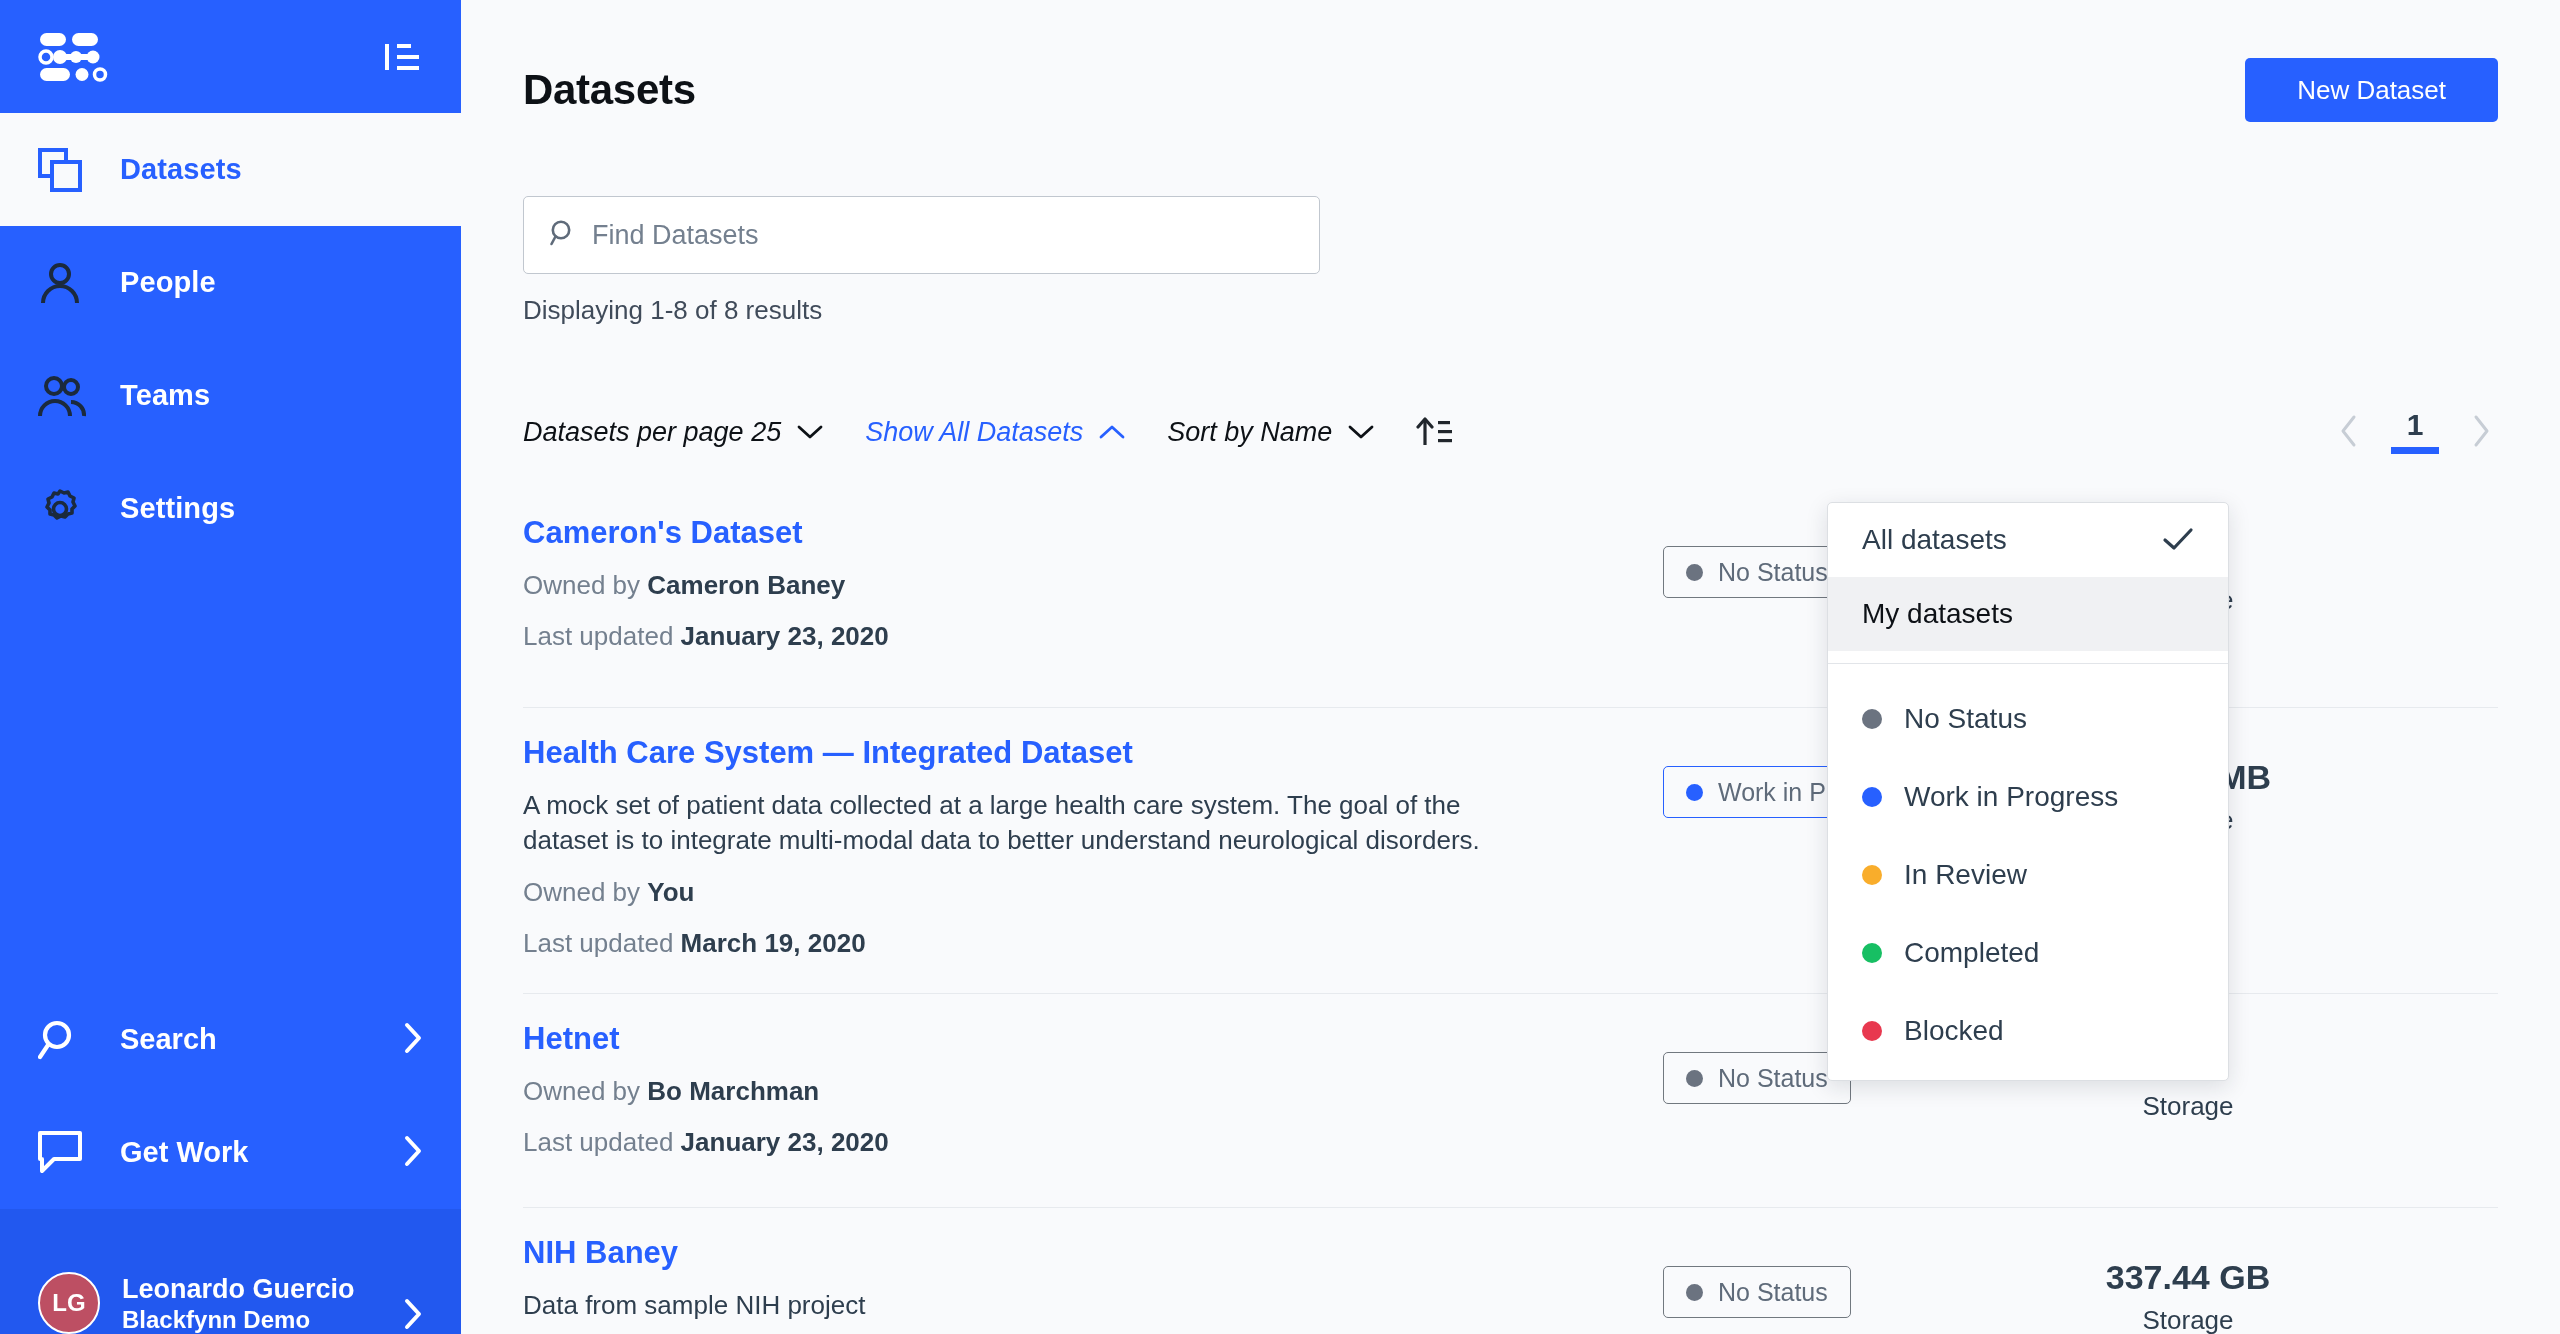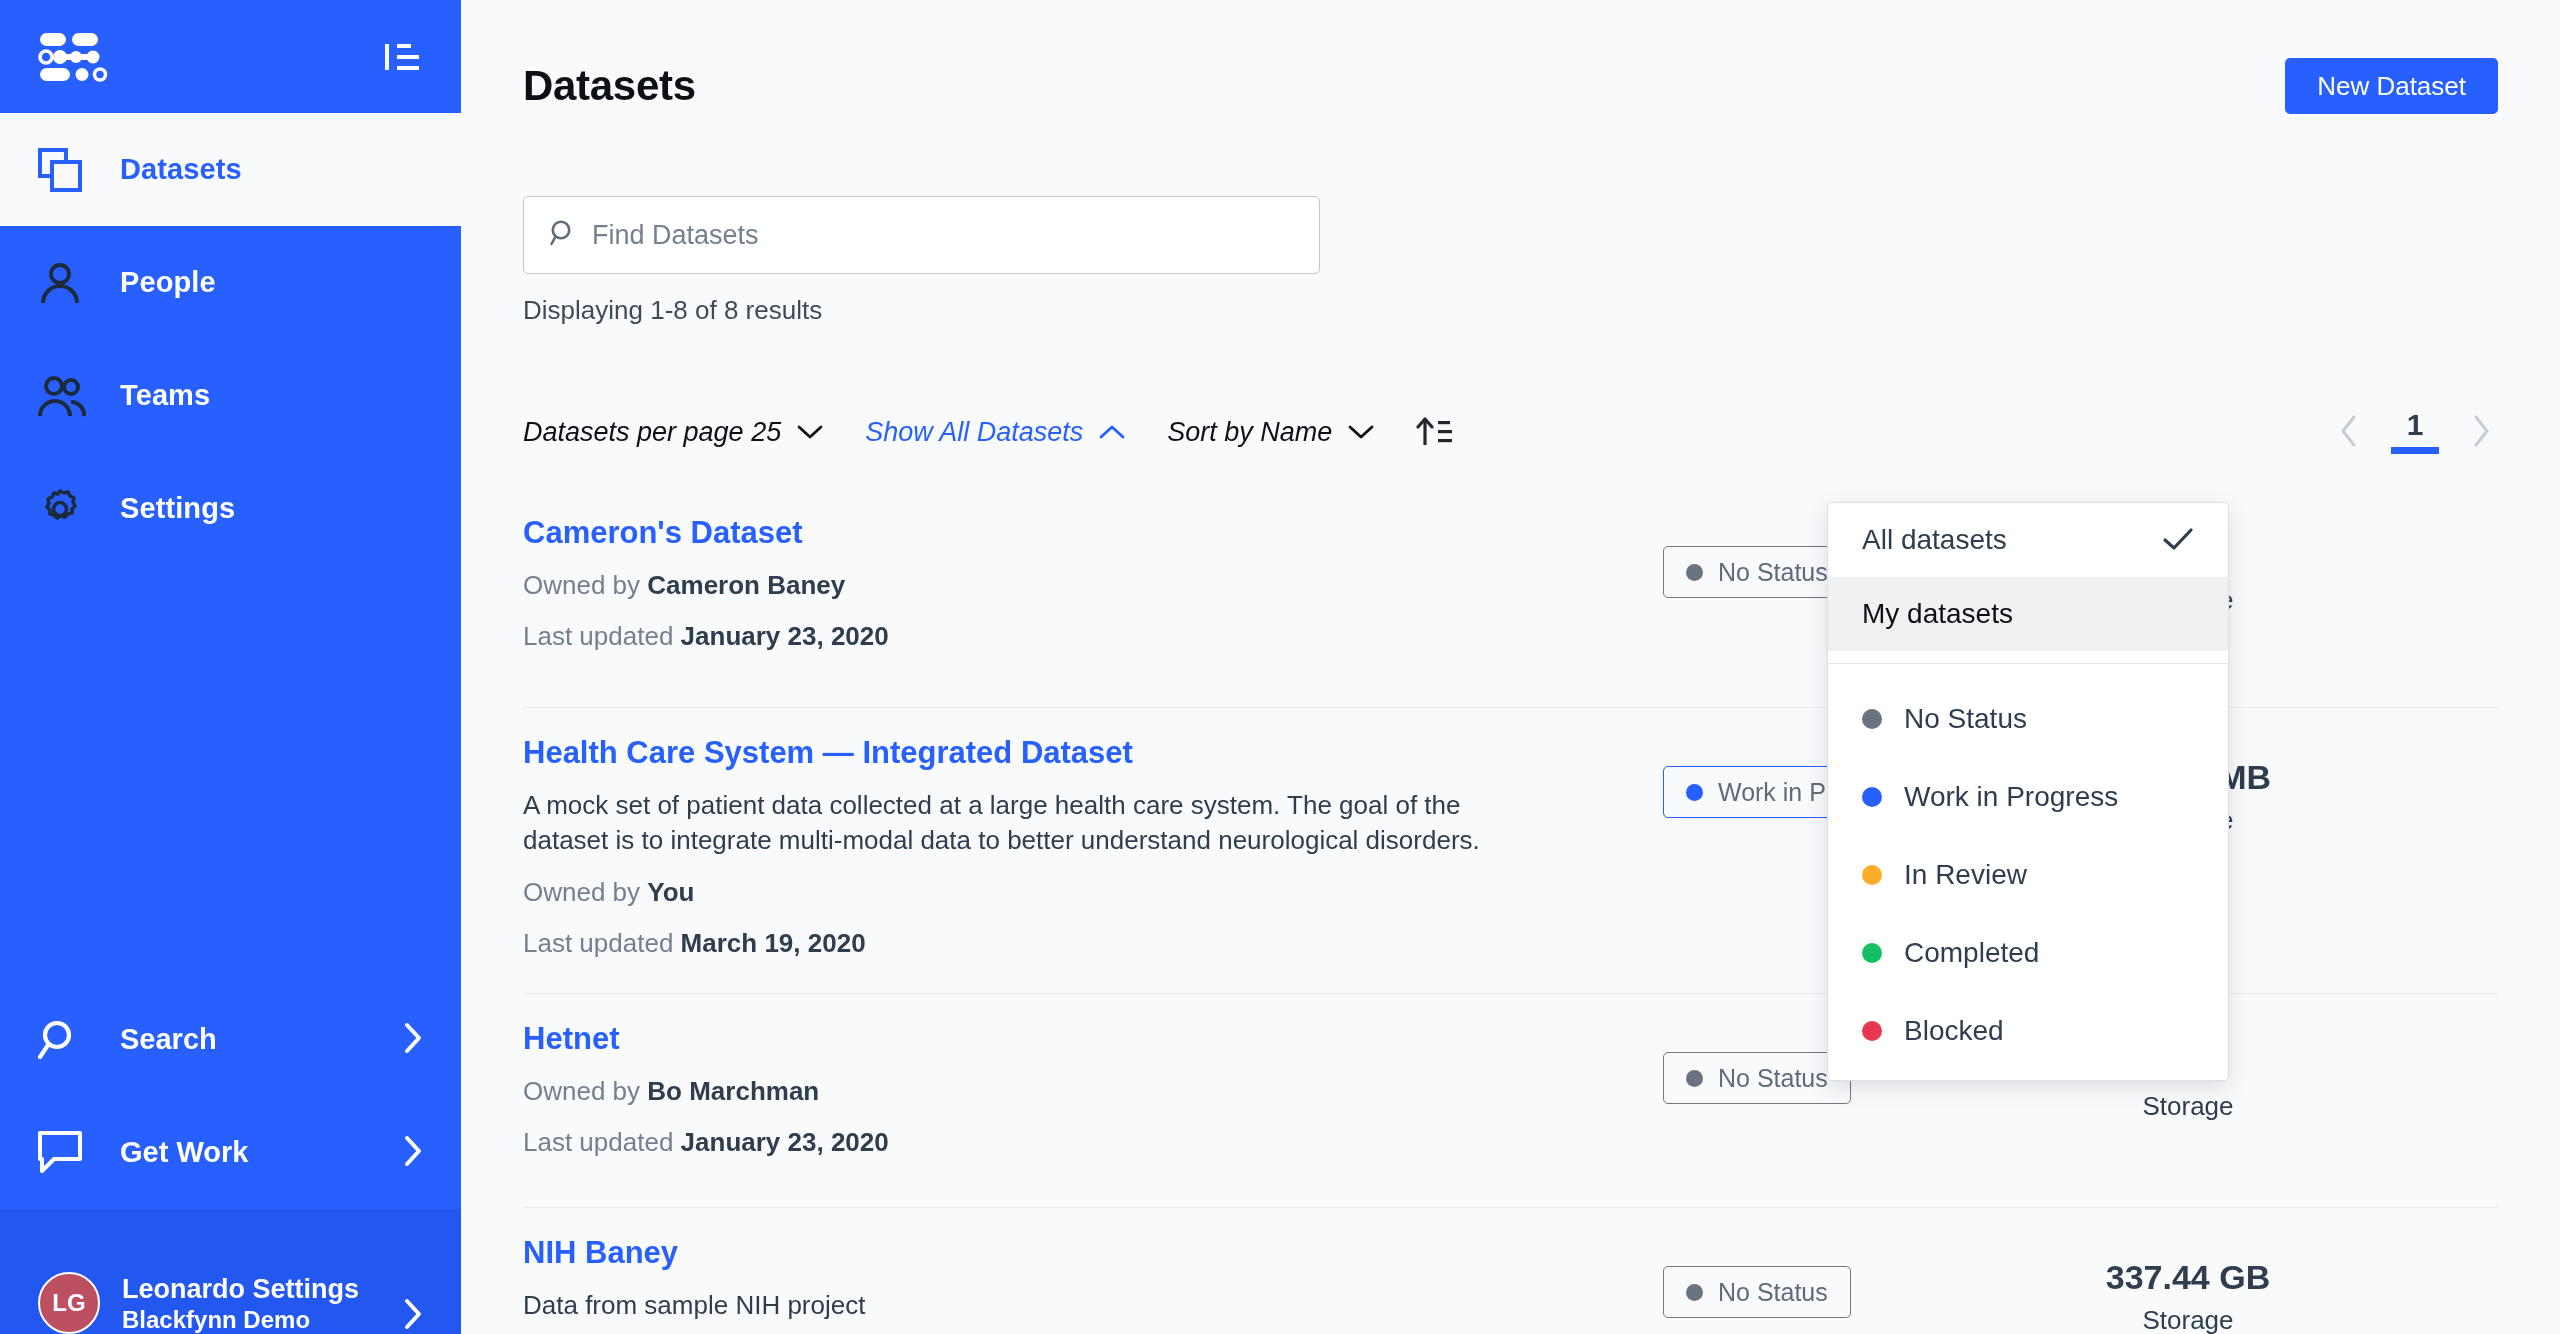--- a/index.html
+++ b/index.html
@@ -84,21 +84,21 @@
   #page-head {
     position: absolute; left: 62px; top: 58px;
     right: 62px;
     display: flex; align-items: center; justify-content: space-between;
   }
   #page-title { font-size: 42px; font-weight: 700; color: #0d1116; letter-spacing: -.3px;}
   #new-dataset-btn {
     background: #2760ff; color: #fff;
     font-size: 26px; font-weight: 400;
     border: none; border-radius: 5px;
-    padding: 0 32px; height: 56px;
+    padding: 0 52px; height: 64px;
     cursor: pointer;
     font-family: "Liberation Sans", sans-serif;
   }
 
   #search-wrap {
     position: absolute; left: 62px; top: 196px;
     width: 797px; height: 78px;
     background: #fff;
     border: 1px solid #c1c7cf;
     border-radius: 5px;
@@ -310,21 +310,21 @@
     <span class="chev-right">
       <svg width="20" height="32" viewBox="0 0 20 32" fill="none">
         <polyline points="4,3 16,16 4,29" stroke="#fff" stroke-width="4" fill="none" stroke-linecap="round" stroke-linejoin="round"></polyline>
       </svg>
     </span>
   </div>
 
   <div id="user-block">
     <span id="avatar">LG</span>
     <span id="user-names">
-      <div class="u-name">Leonardo Settings</div>
+      <div class="u-name">Leonardo Guercio</div>
       <div class="u-org">Blackfynn Demo</div>
     </span>
     <span class="chev-right">
       <svg width="20" height="32" viewBox="0 0 20 32" fill="none">
         <polyline points="4,3 16,16 4,29" stroke="#fff" stroke-width="4" fill="none" stroke-linecap="round" stroke-linejoin="round"></polyline>
       </svg>
     </span>
   </div>
 </div>
 

